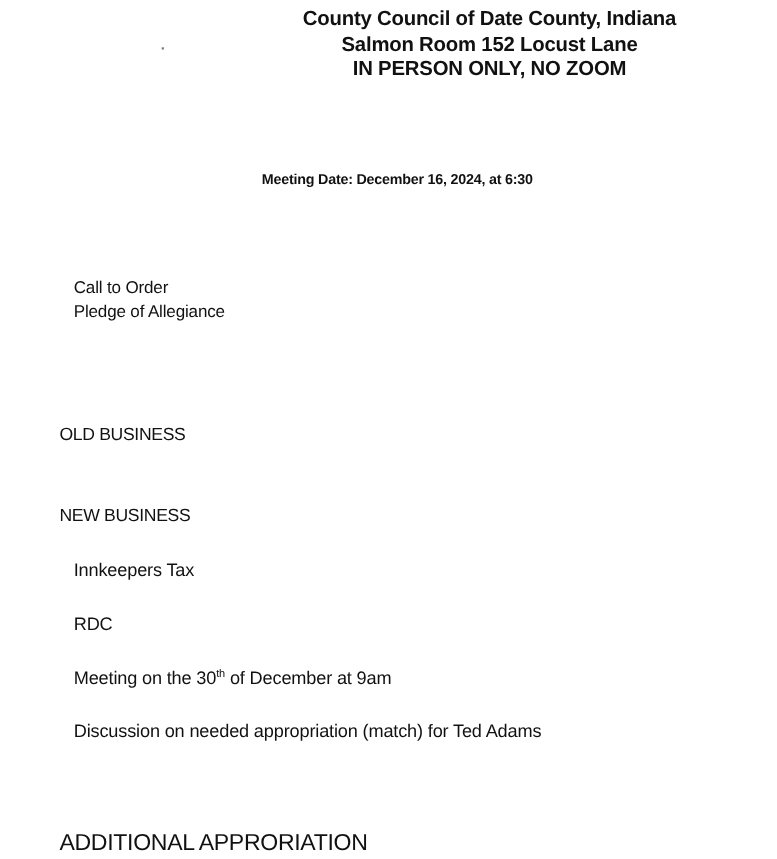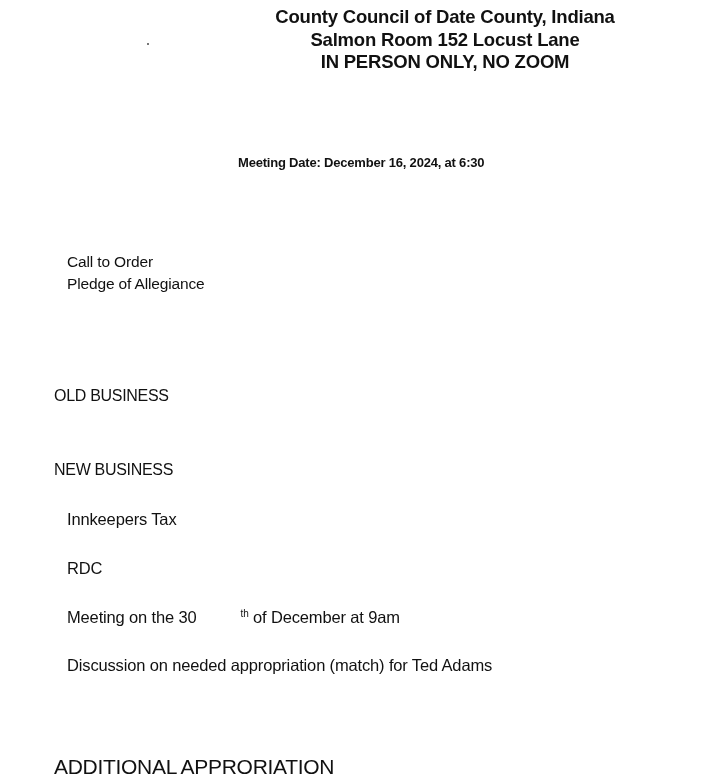--- a/index.html
+++ b/index.html
@@ -69,21 +69,21 @@
     }
     .section-heading {
       position: absolute;
       left: 54px;
       font-size: 16px;
       white-space: nowrap;
       text-underline-offset: 2px;
       letter-spacing: -0.3px;
       text-align: right;
     }
-    sup { font-size: 10px; line-height: 0; padding-left: 44px; }
+    sup { font-size: 10px; line-height: 0; }
   </style>
 </head>
 <body>
 
 <div class="page">
 
   <div class="dot"></div>
 
   <div class="header">
     <span class="line">County Council of Date County, Indiana</span>

